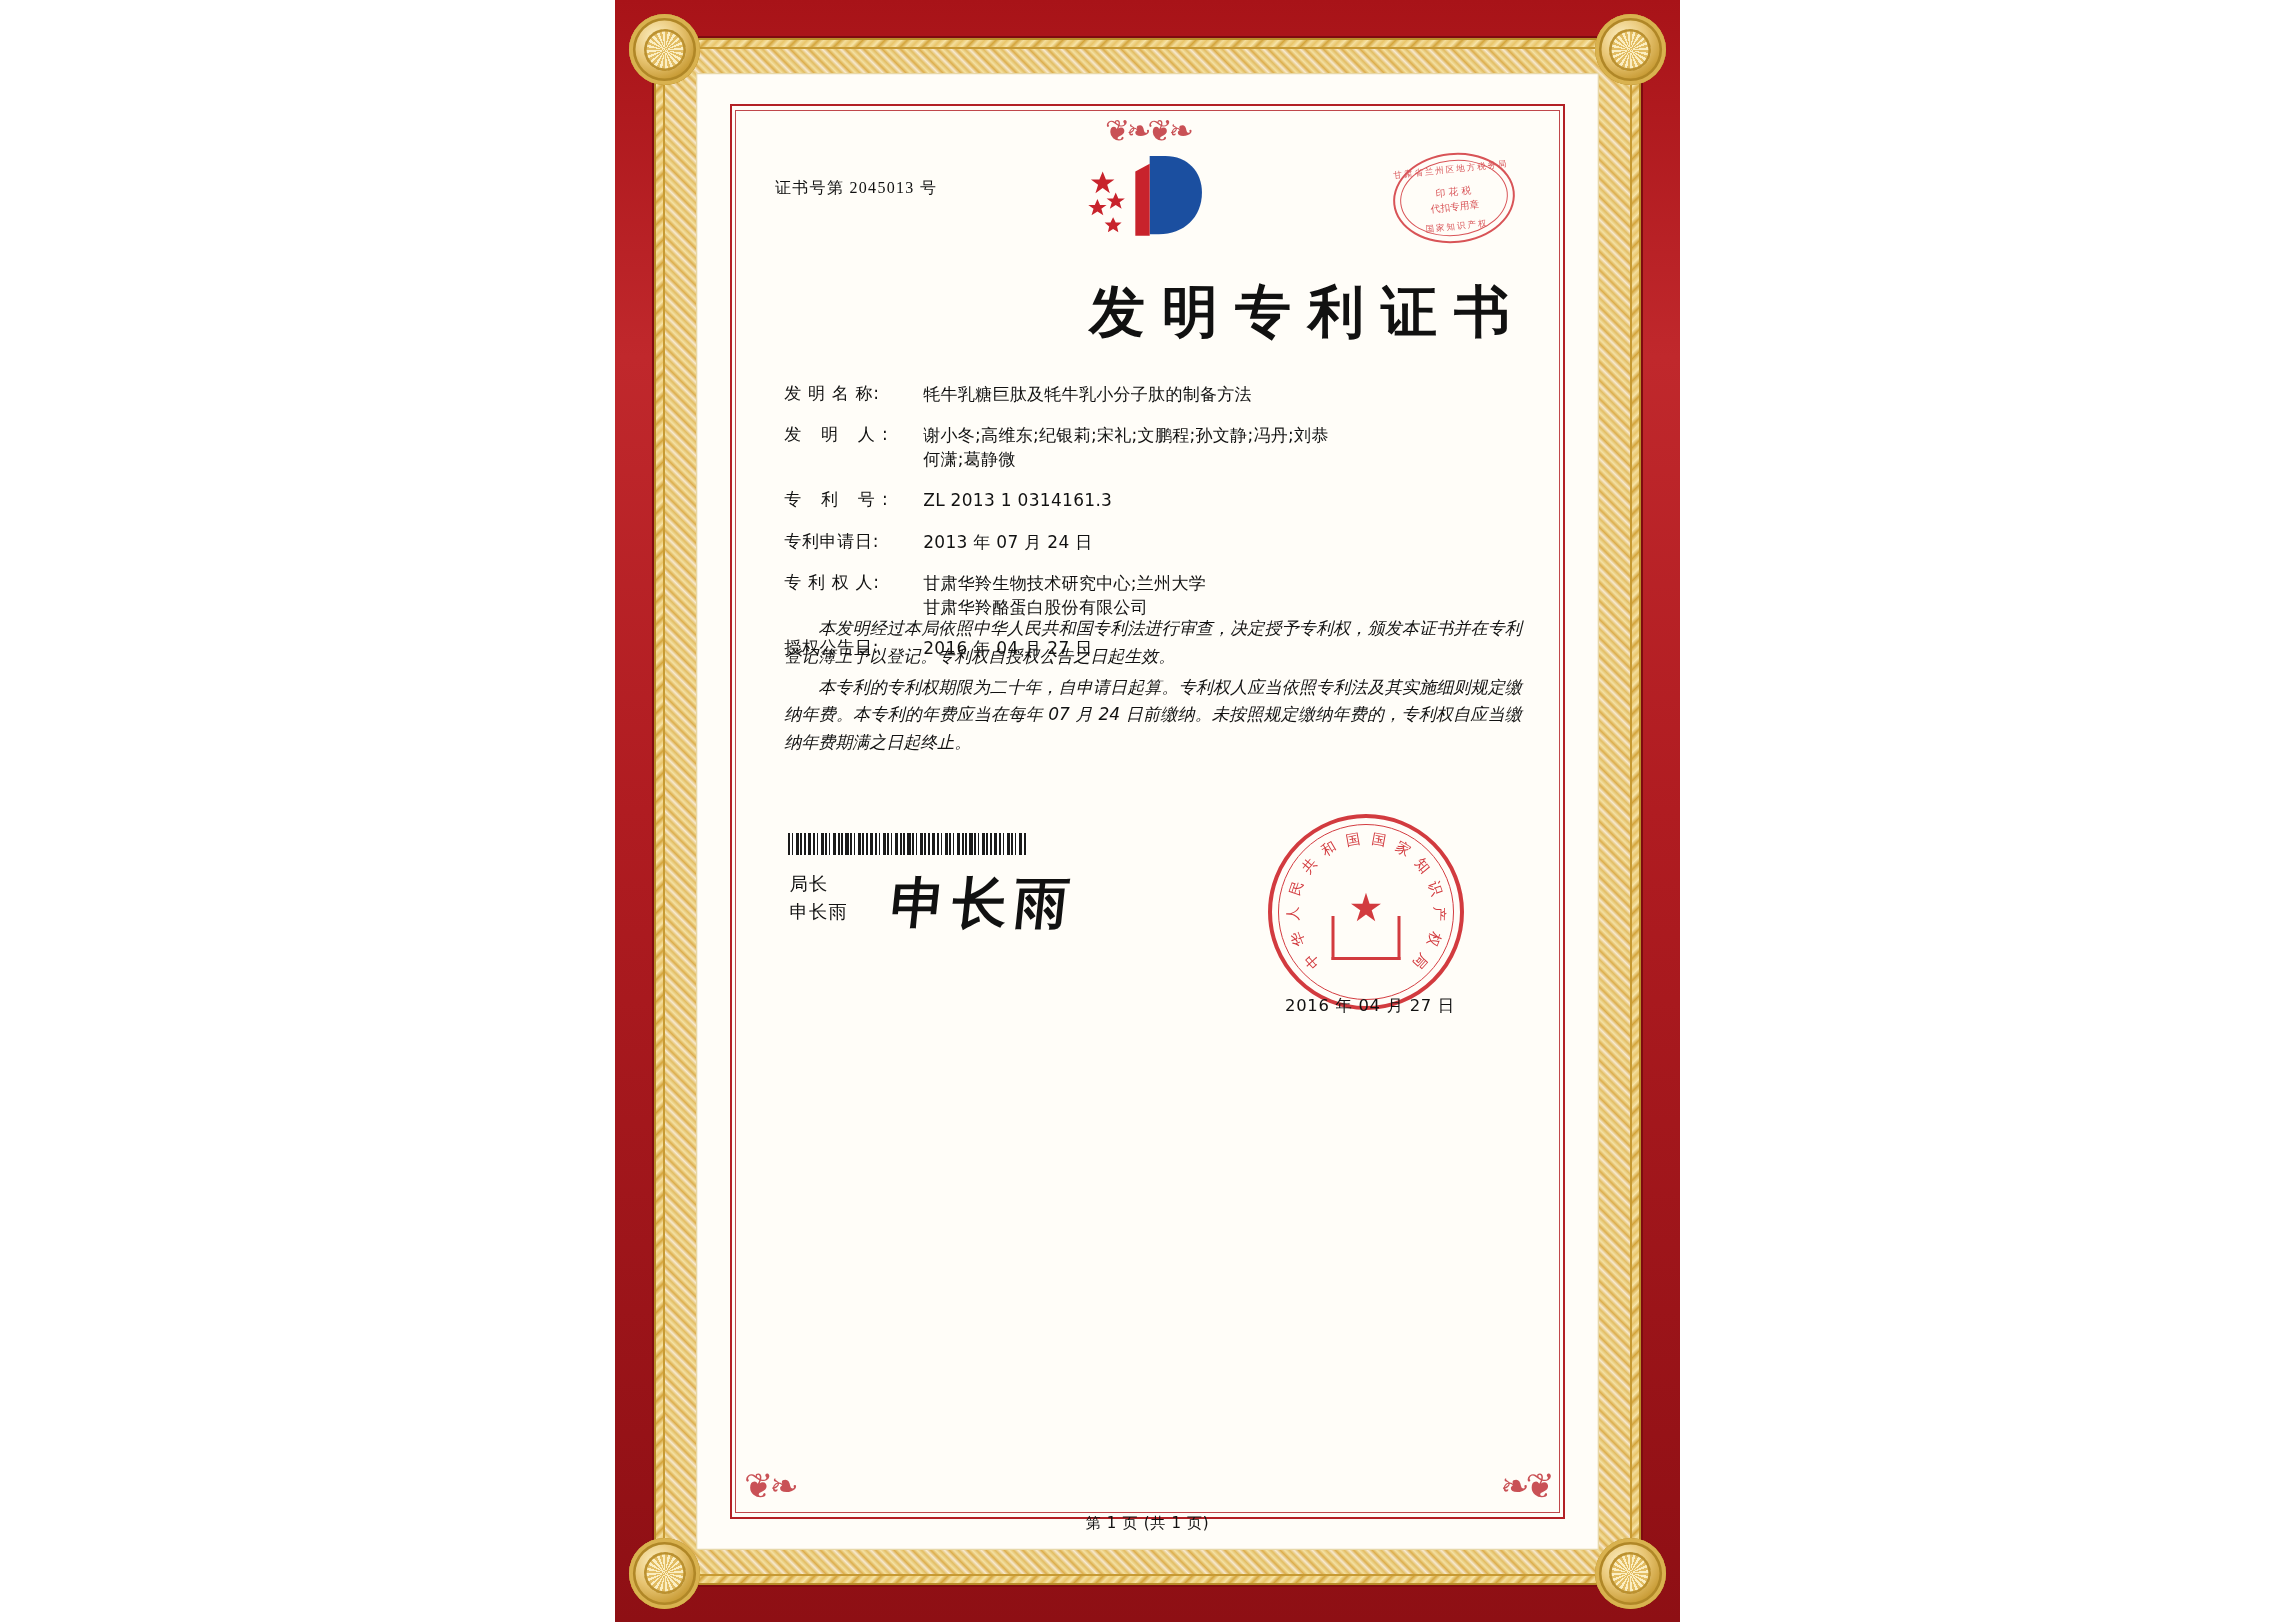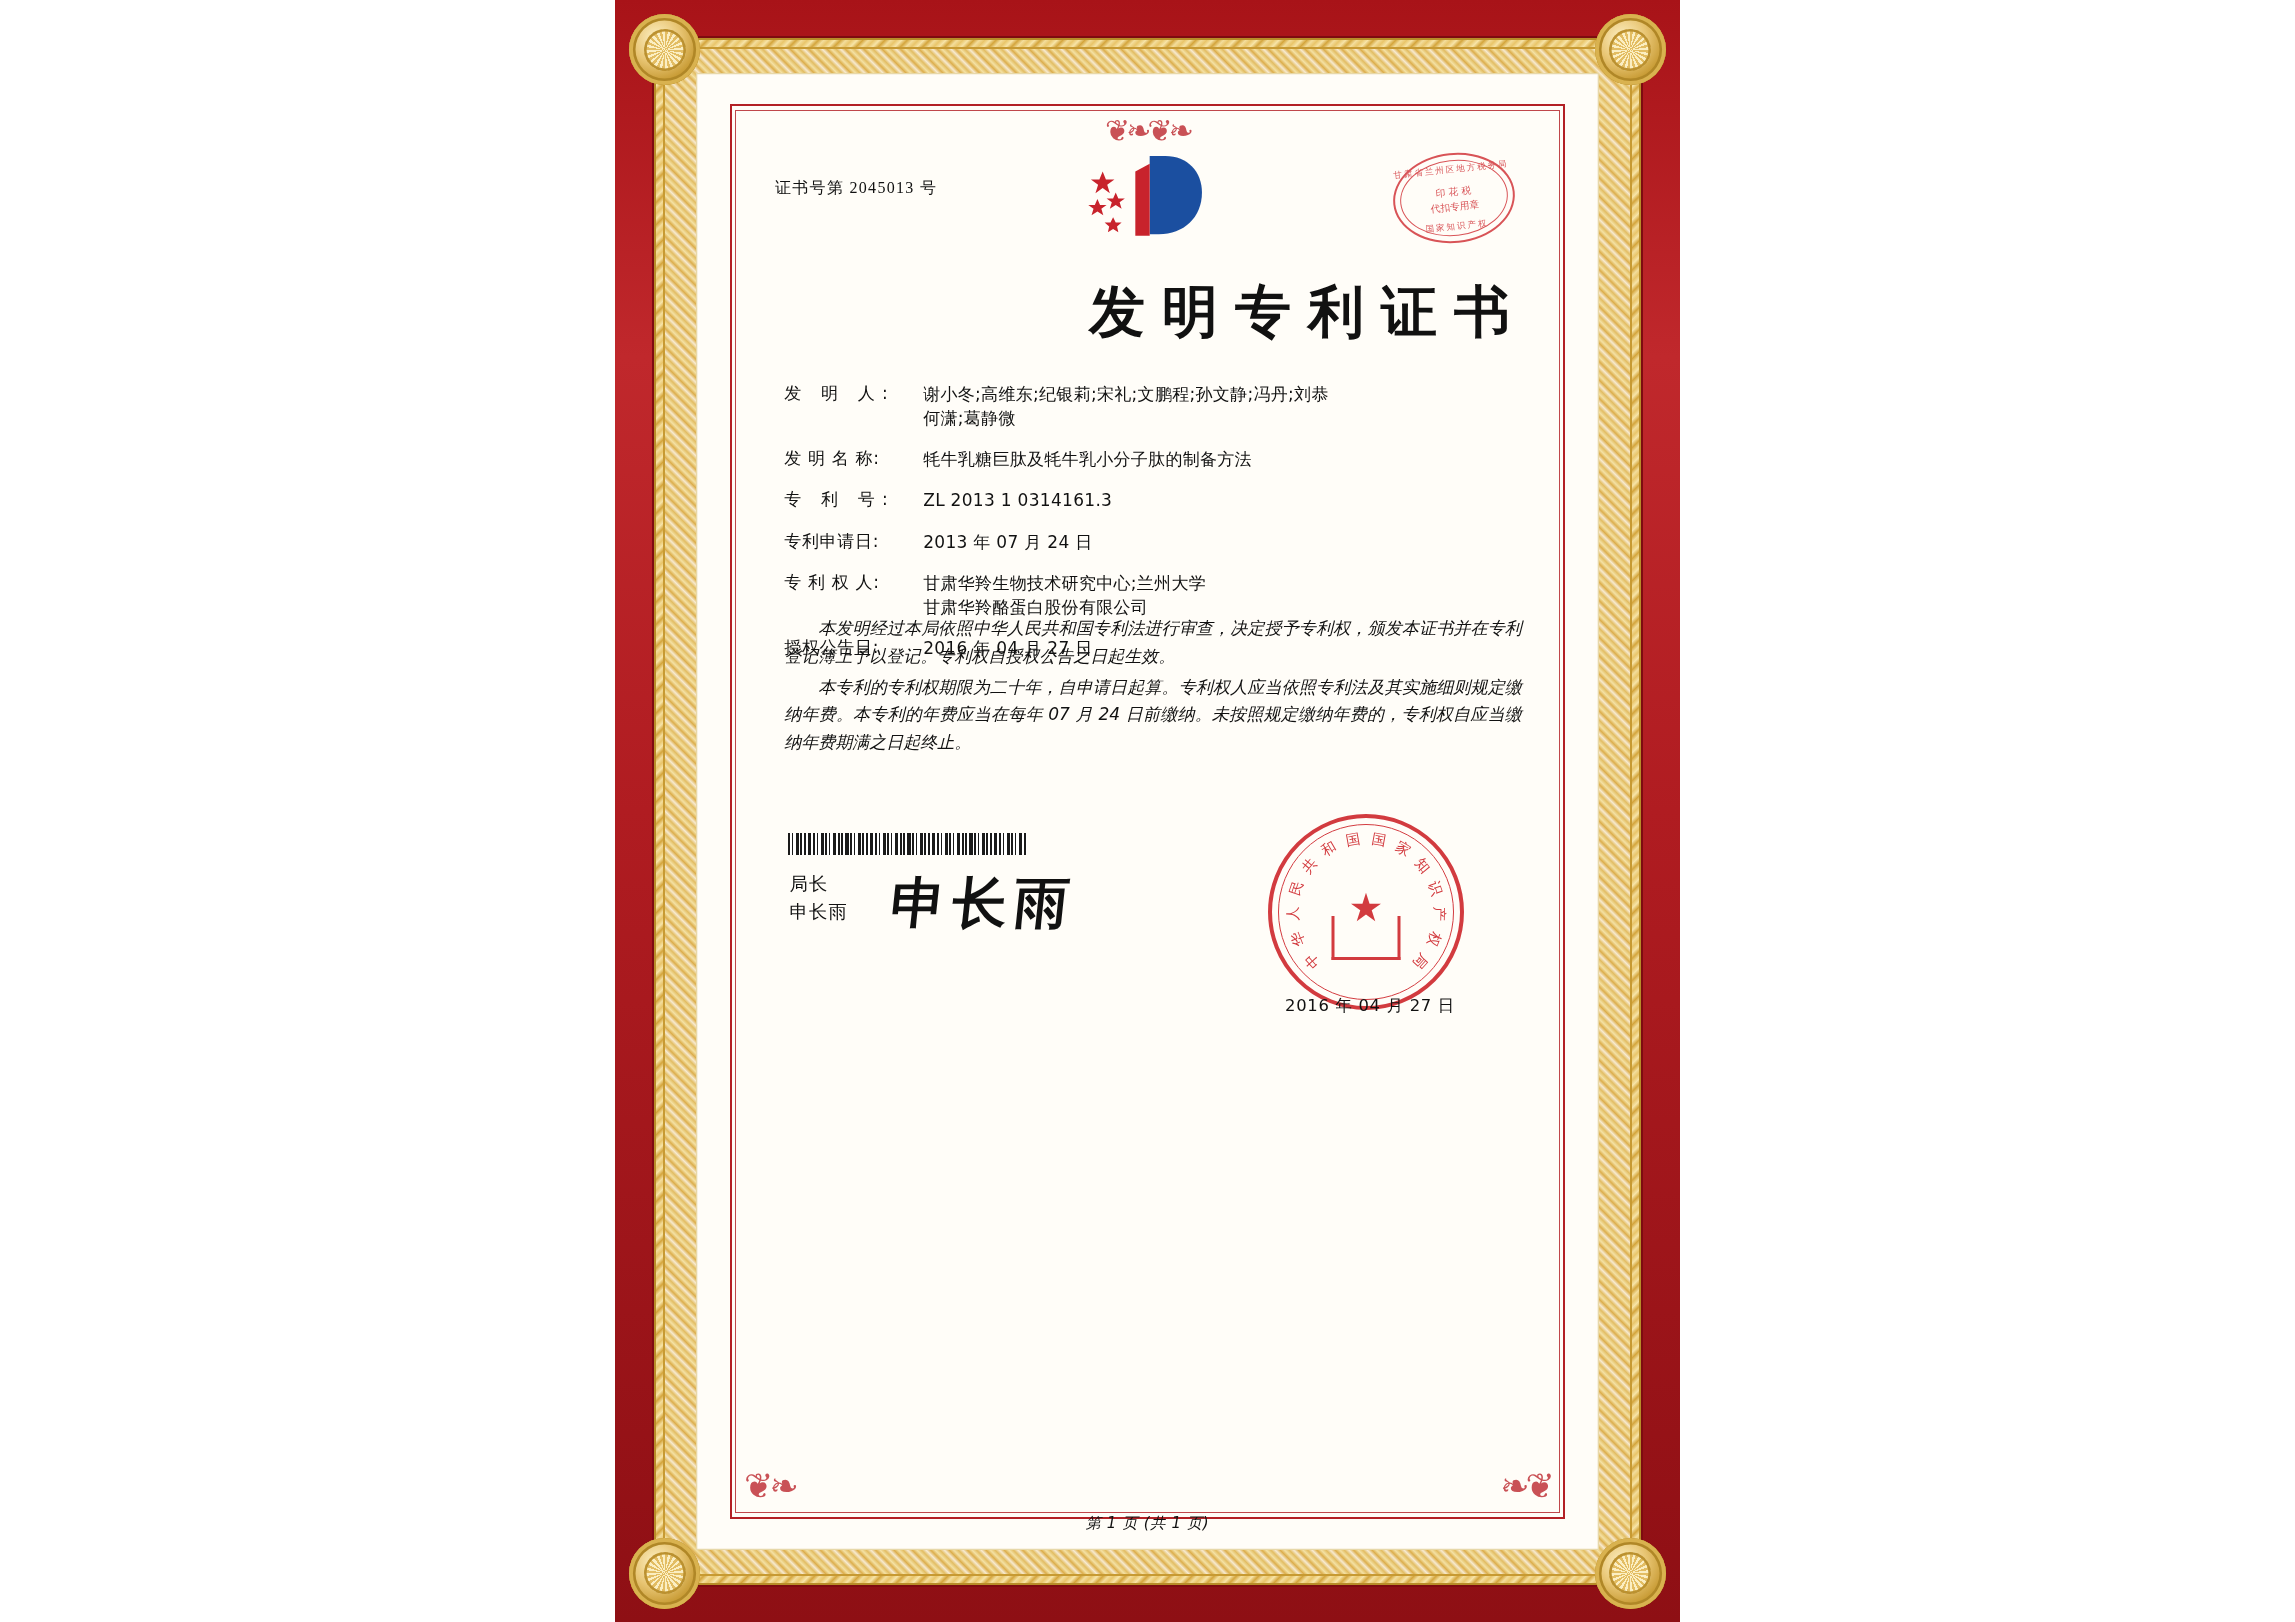--- a/index.html
+++ b/index.html
@@ -336,21 +336,20 @@
 
   .page-foot {
     position: absolute;
     left: 0; right: 0;
     bottom: 17px;
     text-align: center;
     font-size: 15px;
     color: #111;
     font-family: "DejaVu Sans", sans-serif;
     letter-spacing: 0.7px;
-    font-style: italic;
   }
 </style>
 </head>
 <body>
 
 <div class="cert-wrap">
 
   <div class="frame-red"></div>
   <div class="frame-gold"></div>
 
@@ -390,31 +389,31 @@
           <div>代扣专用章</div>
         </div>
         <div class="st-bot">国家知识产权</div>
       </div>
 
       <div class="title">发明专利证书</div>
 
       <div class="fields">
 
         <div class="row">
+          <div class="lbl">发 明 名 称:</div>
+          <div class="val">
+            <span>牦牛乳糖巨肽及牦牛乳小分子肽的制备方法</span>
+          </div>
+        </div>
+
+        <div class="row">
           <div class="lbl spaced">发 明 人:</div>
           <div class="val">
             <span>谢小冬;高维东;纪银莉;宋礼;文鹏程;孙文静;冯丹;刘恭</span>
             <span class="l2">何潇;葛静微</span>
-          </div>
-        </div>
-
-        <div class="row">
-          <div class="lbl">发 明 名 称:</div>
-          <div class="val">
-            <span>牦牛乳糖巨肽及牦牛乳小分子肽的制备方法</span>
           </div>
         </div>
 
         <div class="row">
           <div class="lbl spaced">专 利 号:</div>
           <div class="val">
             <span>ZL 2013 1 0314161.3</span>
           </div>
         </div>
 

